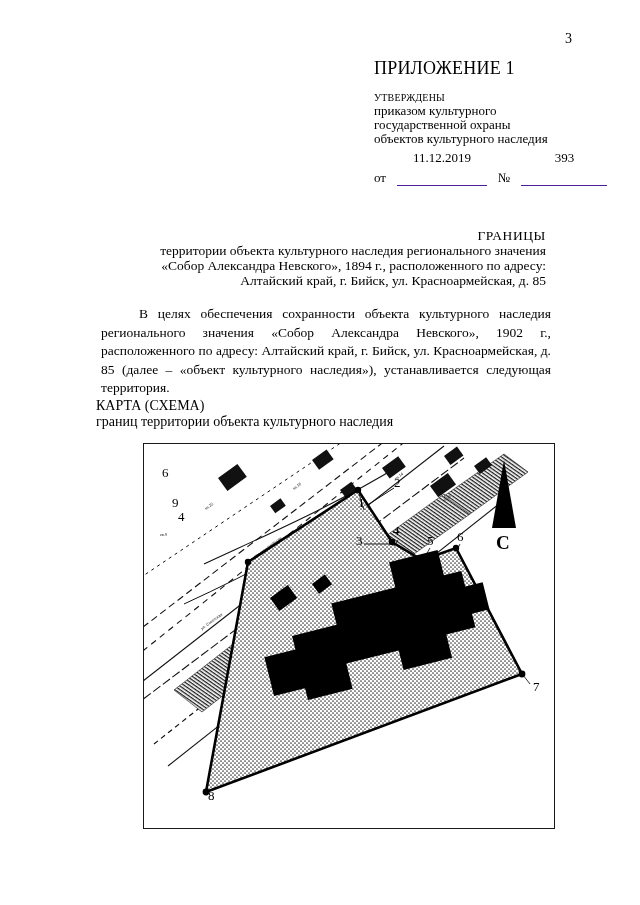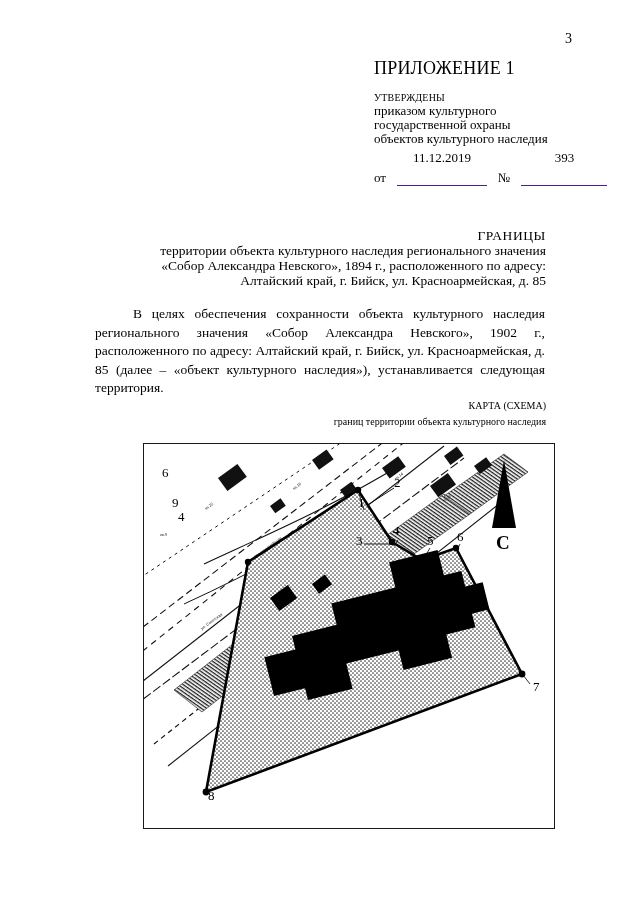--- a/index.html
+++ b/index.html
@@ -79,38 +79,38 @@
     text-align: right;
     font-size: 13.5px;
     line-height: 15px;
   }
   .doc-title .main { letter-spacing: .6px; }
   .doc-title .sub  { }
 
   
   .body-par {
     position: absolute;
-    left: 95px;
+    left: 101px;
     top: 305px;
     width: 450px;
     font-size: 13.5px;
     line-height: 18.6px;
     text-align: justify;
     text-indent: 38px;
     hyphens: none;
   }
 
   
   .map-caption {
     position: absolute;
     left: 96px;
     top: 398px;
     width: 450px;
-    text-align: right;
-    font-size: 10px;
+    text-align: left;
+    font-size: 14px;
     line-height: 15.5px;
   }
 
   
   .map-frame {
     position: absolute;
     left: 143px;
     top: 443px;
     width: 410px;
     height: 384px;

